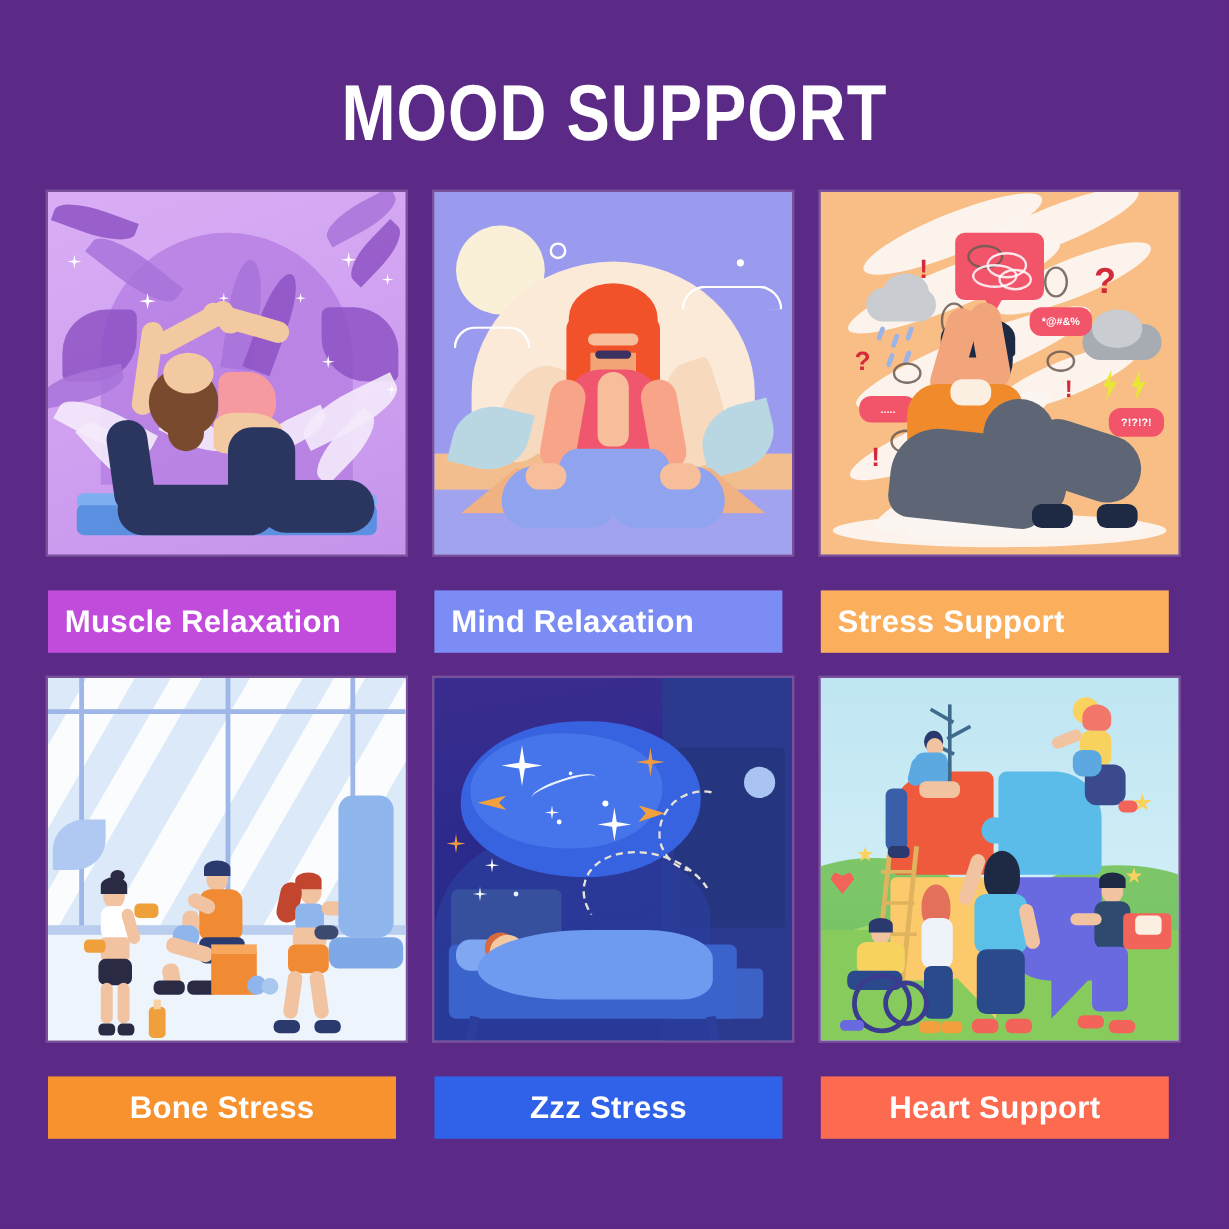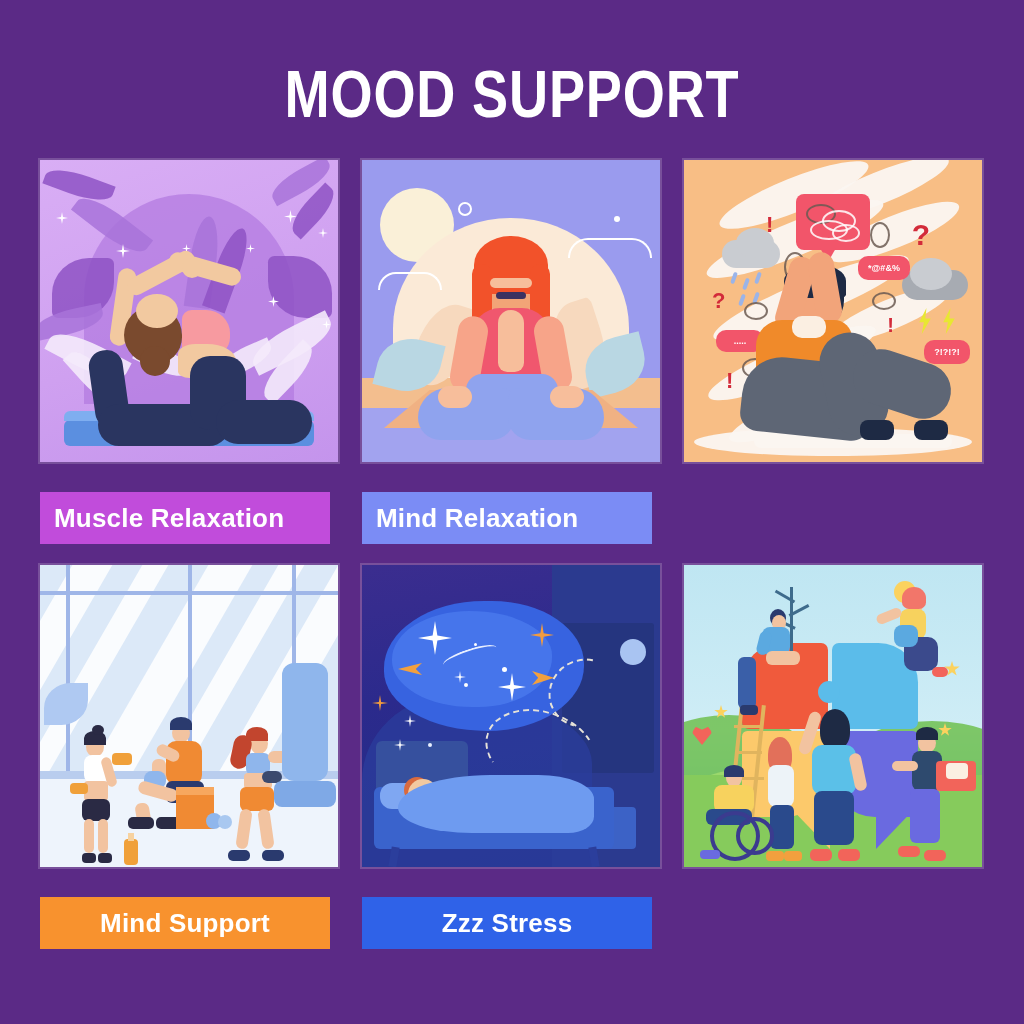--- a/index.html
+++ b/index.html
@@ -306,20 +306,23 @@
           <div class="st" style="left:128px;top:92px;width:26px;height:72px;border-radius:14px;background:#F2A47A;transform:rotate(-10deg);"></div>
           <div class="st" style="left:72px;top:160px;width:96px;height:94px;border-radius:26px 18px 14px 26px;background:#F08A2A;"></div>
           <div class="st" style="left:108px;top:156px;width:34px;height:22px;border-radius:10px;background:#FBEFE2;"></div>
           <div class="st" style="left:58px;top:200px;width:130px;height:76px;border-radius:40px 40px 18px 18px;background:#5E6675;transform:rotate(6deg);"></div>
           <div class="st" style="left:140px;top:172px;width:60px;height:104px;border-radius:30px;background:#5E6675;transform:rotate(-12deg);"></div>
           <div class="st" style="left:168px;top:196px;width:100px;height:56px;border-radius:30px;background:#5E6675;transform:rotate(18deg);"></div>
           <div class="st" style="left:176px;bottom:22px;width:34px;height:20px;border-radius:8px;background:#1E2A44;"></div>
           <div class="st" style="left:230px;bottom:22px;width:34px;height:20px;border-radius:8px;background:#1E2A44;"></div>
           <div class="edge"></div>
         </div>
+        <div class="label left" style="background: rgb(251, 174, 92); color: rgb(255, 255, 255);">
+          <span>Stress Support</span>
+        </div>
       </div>
     </div>
 
     <div class="row">
 
       <div class="cell c0">
         <div class="panel p-gym">
           <div class="win" style="left:0;top:0;width:298px;height:216px;"></div>
           <div class="stripe" style="left:-30px;top:0;width:40px;height:216px;"></div>
           <div class="stripe" style="left:40px;top:0;width:26px;height:216px;"></div>
@@ -378,21 +381,21 @@
           <div class="gm" style="left:254px;top:180px;width:16px;height:18px;border-radius:6px;background:#3B4A6E;"></div>
           <div class="gm" style="left:222px;top:206px;width:20px;height:12px;border-radius:6px;background:#3B4A6E;"></div>
           <div class="bag"></div>
           <div class="bagbase"></div>
 
           <div class="gm" style="left:84px;bottom:2px;width:14px;height:26px;border-radius:4px;background:#F0A03A;"></div>
           <div class="gm" style="left:88px;bottom:26px;width:6px;height:8px;background:#F7D2A0;"></div>
           <div class="edge"></div>
         </div>
         <div class="label center" style="background: rgb(248, 146, 46); color: rgb(255, 255, 255);">
-          <span>Mind Support</span>
+          <span>Bone Stress</span>
         </div>
       </div>
 
       <div class="cell c1">
         <div class="panel p-sleep">
           <div class="sl-wall"></div>
           <div class="sl-win"></div>
           <div class="sl-moon"></div>
           <div class="md" style="position:absolute;left:0;top:130px;width:230px;height:172px;background:#2B3E9C;
             border-radius:40% 60% 0 0/50% 40% 0 0;opacity:.75;"></div>
@@ -515,16 +518,19 @@
           <div class="hp" style="right:44px;top:162px;width:22px;height:13px;border-radius:50% 50% 0 0;background:#1E2A44;"></div>
           <div class="hp" style="right:40px;top:186px;width:30px;height:40px;border-radius:8px;background:#2E4A6E;"></div>
           <div class="hp" style="right:42px;top:224px;width:30px;height:54px;border-radius:6px;background:#6A6AE0;"></div>
           <div class="hp" style="right:36px;bottom:6px;width:22px;height:11px;border-radius:5px;background:#F2645A;"></div>
           <div class="hp" style="right:62px;bottom:10px;width:22px;height:11px;border-radius:5px;background:#F2645A;"></div>
           <div class="hp" style="right:6px;top:196px;width:40px;height:30px;border-radius:4px;background:#F2645A;"></div>
           <div class="hp" style="right:14px;top:198px;width:22px;height:16px;border-radius:4px;background:#FBEFE2;"></div>
           <div class="hp" style="right:64px;top:196px;width:26px;height:10px;border-radius:5px;background:#F2C3A0;"></div>
           <div class="edge"></div>
         </div>
+        <div class="label center" style="background: rgb(252, 106, 80); color: rgb(255, 255, 255);">
+          <span>Heart Support</span>
+        </div>
       </div>
     </div>
   </div>
 </div>
 
 </body></html>

